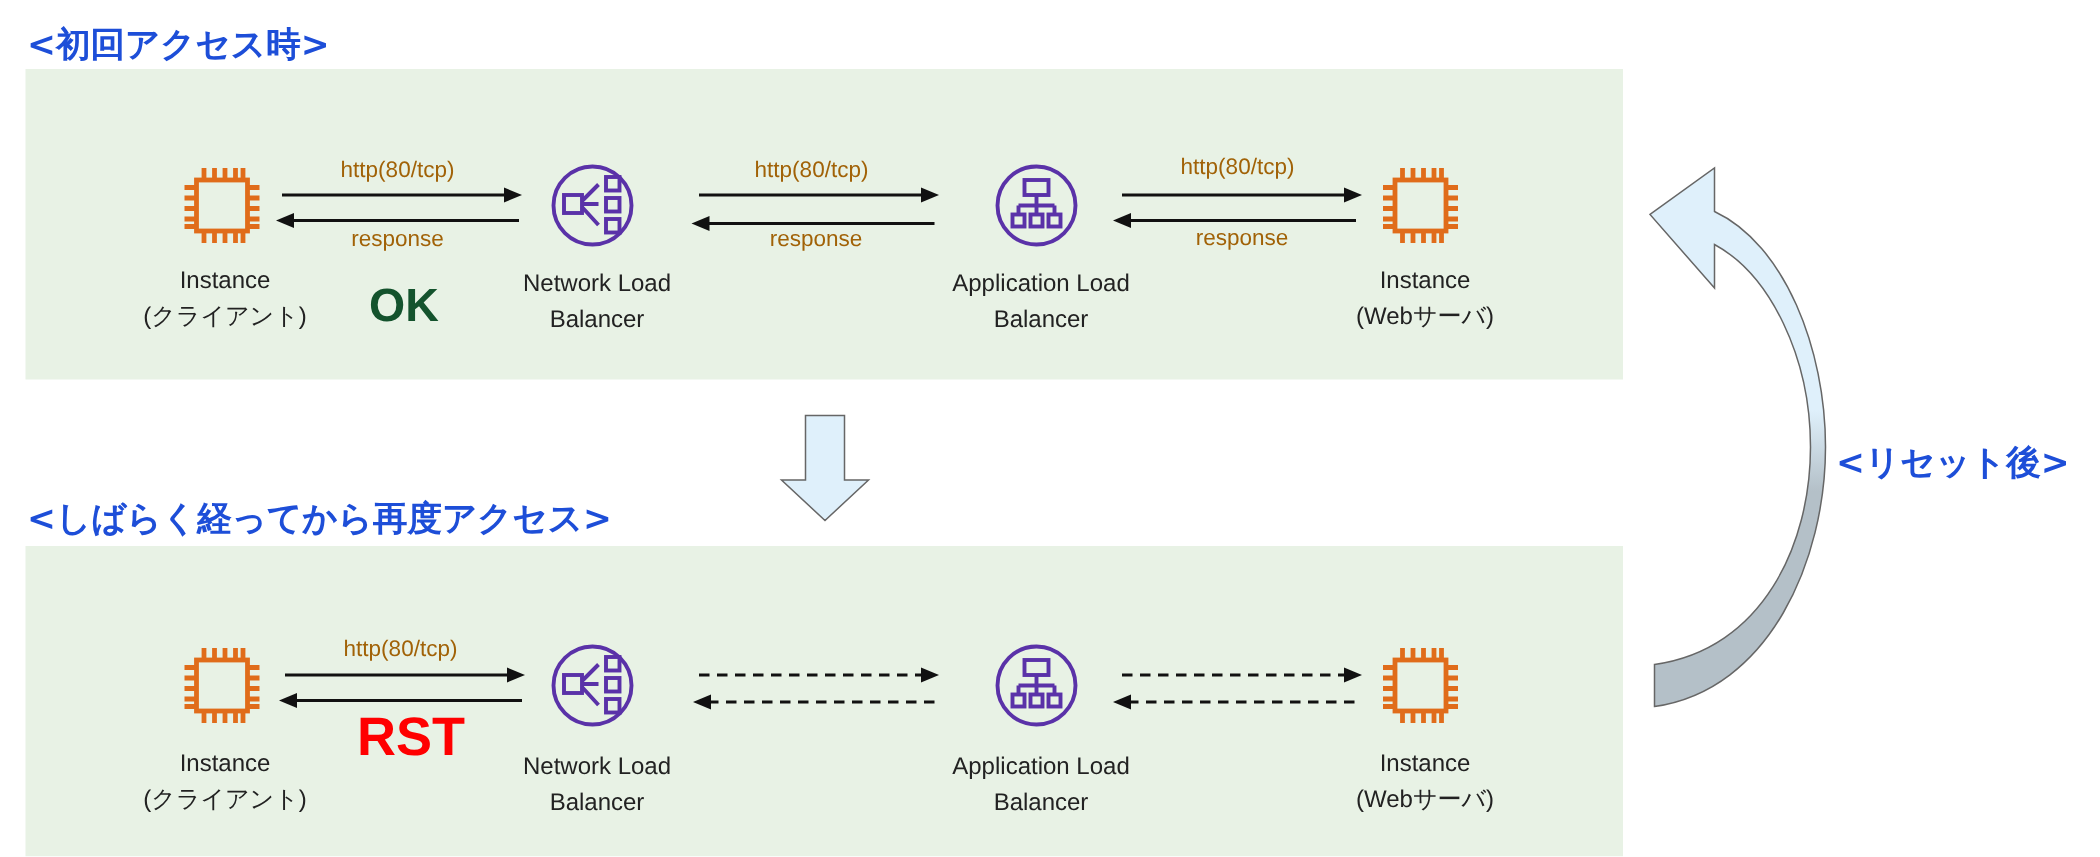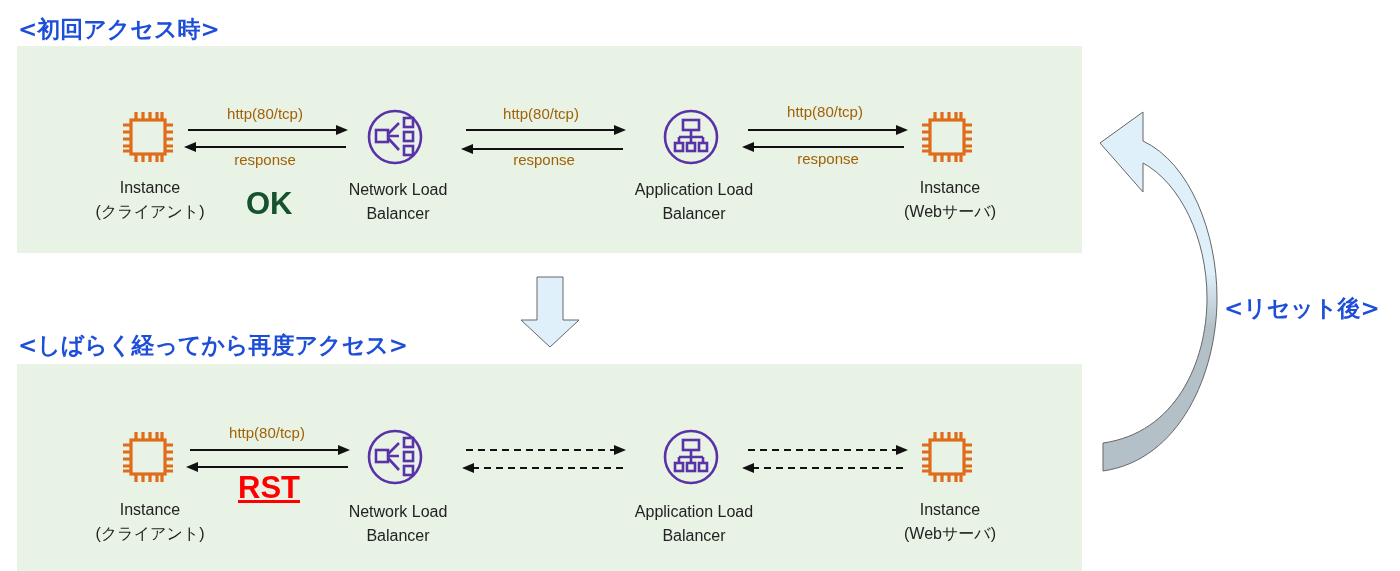--- a/index.html
+++ b/index.html
@@ -189,21 +189,21 @@
 
 <div class="conn-label" style="left:192px; top:424px; width:150px;">http(80/tcp)</div>
 <svg class="arrow" style="left:190px; top:444px;" width="162" height="12">
   <line x1="0" y1="6" x2="150" y2="6" stroke="#111" stroke-width="2"></line>
   <polygon points="148,1 160,6 148,11" fill="#111"></polygon>
 </svg>
 <svg class="arrow" style="left:186px; top:461px;" width="164" height="12">
   <polygon points="0,6 12,1 12,11" fill="#111"></polygon>
   <line x1="10" y1="6" x2="162" y2="6" stroke="#111" stroke-width="2"></line>
 </svg>
-<div class="status" style="left:238px; top:470px; font-size:31px; color:#ff0000;text-decoration:underline;">RST</div>
+<div class="status" style="left:238px; top:470px; font-size:36px; color:#ff0000;">RST</div>
 
 <svg class="arrow" style="left:466px; top:444px;" width="162" height="12">
   <line x1="0" y1="6" x2="150" y2="6" stroke="#111" stroke-width="2" stroke-dasharray="7,5"></line>
   <polygon points="148,1 160,6 148,11" fill="#111"></polygon>
 </svg>
 <svg class="arrow" style="left:462px; top:462px;" width="164" height="12">
   <polygon points="0,6 12,1 12,11" fill="#111"></polygon>
   <line x1="10" y1="6" x2="162" y2="6" stroke="#111" stroke-width="2" stroke-dasharray="7,5"></line>
 </svg>
 <svg class="arrow" style="left:748px; top:444px;" width="162" height="12">

